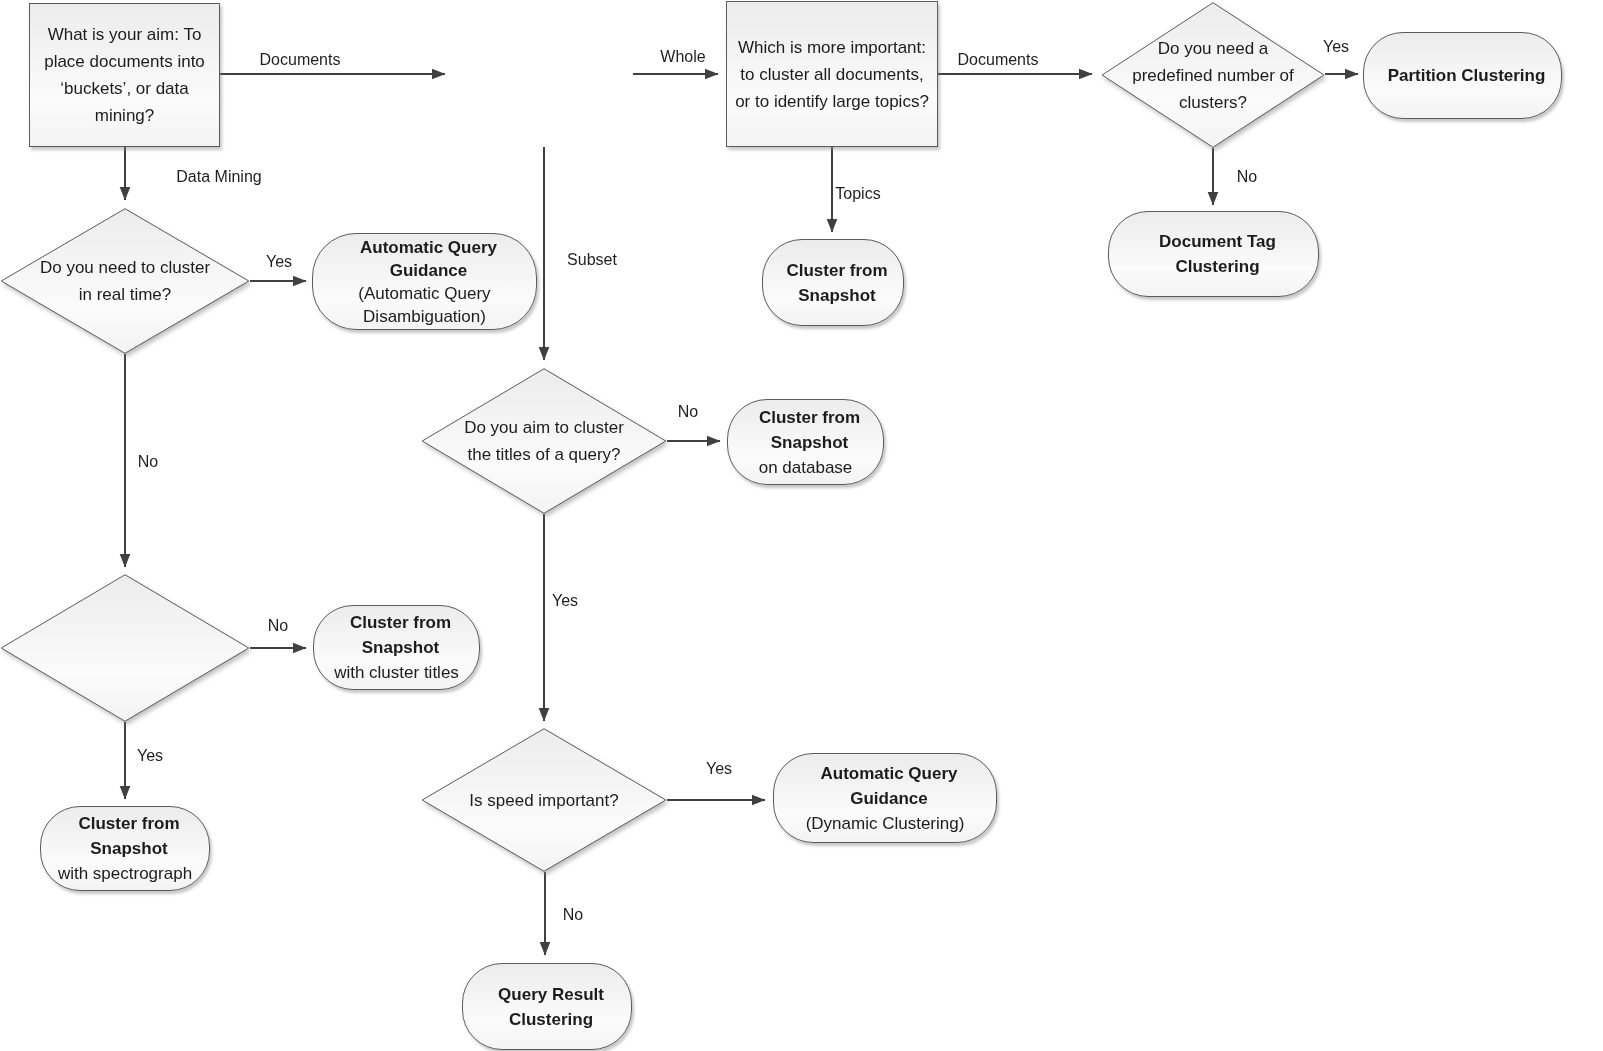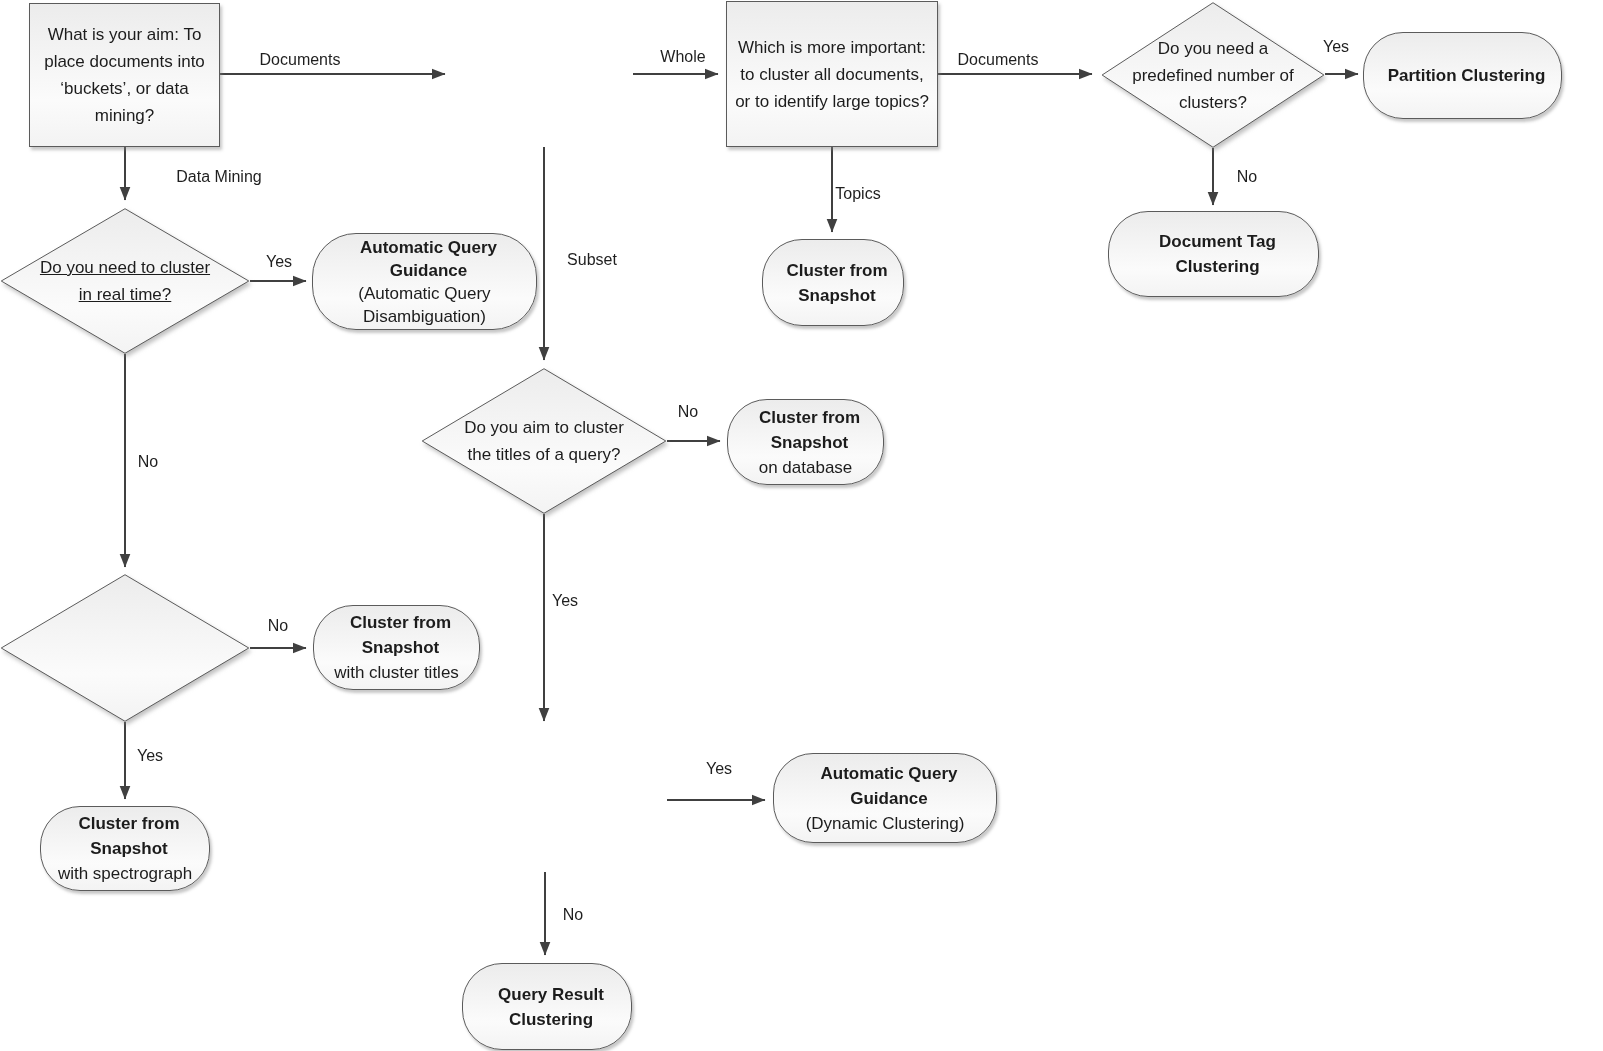--- a/index.html
+++ b/index.html
@@ -95,34 +95,40 @@
     <span style="display:block;max-width:198px;">Which is more important: to cluster all documents, or to identify large topics?</span>
   </div>
 
   <div class="node diamond" style="left:1101px;top:2px;width:224px;height:146px;">
     <svg class="dshape" viewBox="0 0 100 100" preserveAspectRatio="none">
       <polygon points="50,0.5 99.5,50 50,99.5 0.5,50" fill="url(#shapeGrad)" stroke="#5b5b5b" vector-effect="non-scaling-stroke"></polygon>
     </svg>
     <div class="dlabel" style="width:172px;">Do you need a predefined number of clusters?</div>
   </div>
 
-  <div class="node diamond" style="left:0px;top:208px;width:250px;height:146px;text-decoration:underline;">
+  <div class="node diamond" style="left:0px;top:208px;width:250px;height:146px;">
     <svg class="dshape" viewBox="0 0 100 100" preserveAspectRatio="none">
       <polygon points="50,0.5 99.5,50 50,99.5 0.5,50" fill="url(#shapeGrad)" stroke="#5b5b5b" vector-effect="non-scaling-stroke"></polygon>
     </svg>
     <div class="dlabel" style="width:185px;">Do you need to cluster in real time?</div>
   </div>
 
   <div class="node diamond" style="left:421px;top:368px;width:246px;height:146px;">
     <svg class="dshape" viewBox="0 0 100 100" preserveAspectRatio="none">
       <polygon points="50,0.5 99.5,50 50,99.5 0.5,50" fill="url(#shapeGrad)" stroke="#5b5b5b" vector-effect="non-scaling-stroke"></polygon>
     </svg>
     <div class="dlabel" style="width:178px;">Do you aim to cluster the titles of a query?</div>
   </div>
 
+  <div class="node diamond" style="left:421px;top:728px;width:246px;height:144px;">
+    <svg class="dshape" viewBox="0 0 100 100" preserveAspectRatio="none">
+      <polygon points="50,0.5 99.5,50 50,99.5 0.5,50" fill="url(#shapeGrad)" stroke="#5b5b5b" vector-effect="non-scaling-stroke"></polygon>
+    </svg>
+    <div class="dlabel" style="width:200px;">Is speed important?</div>
+  </div>
 
   <div class="node diamond" style="left:0px;top:574px;width:250px;height:148px;">
     <svg class="dshape" viewBox="0 0 100 100" preserveAspectRatio="none">
       <polygon points="50,0.5 99.5,50 50,99.5 0.5,50" fill="url(#shapeGrad)" stroke="#5b5b5b" vector-effect="non-scaling-stroke"></polygon>
     </svg>
   </div>
 
   <div class="node term" style="left:1363px;top:32px;width:197px;height:85px;">
     <span class="title">Partition Clustering</span>
   </div>

